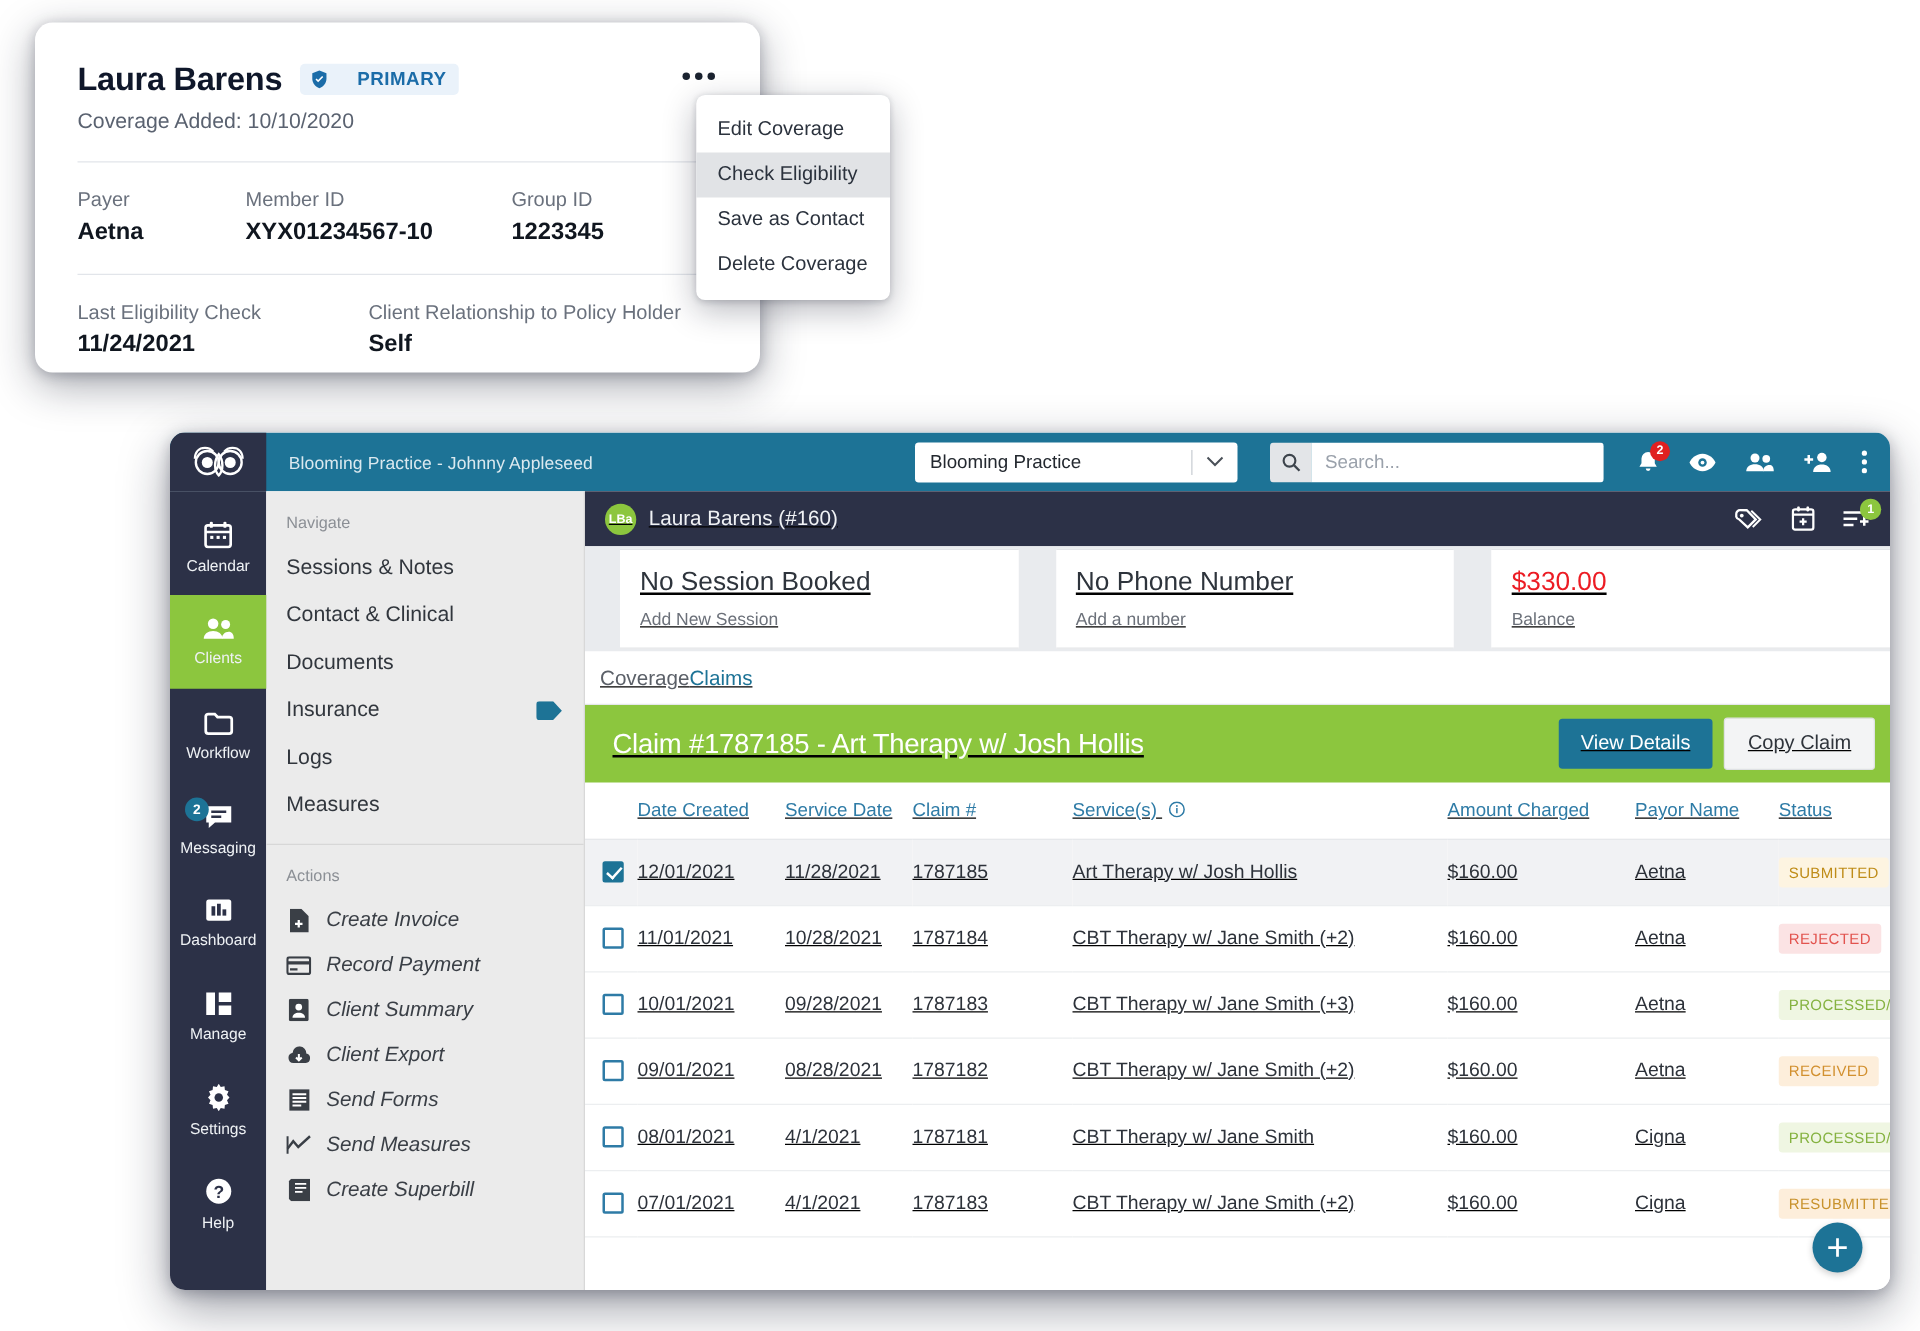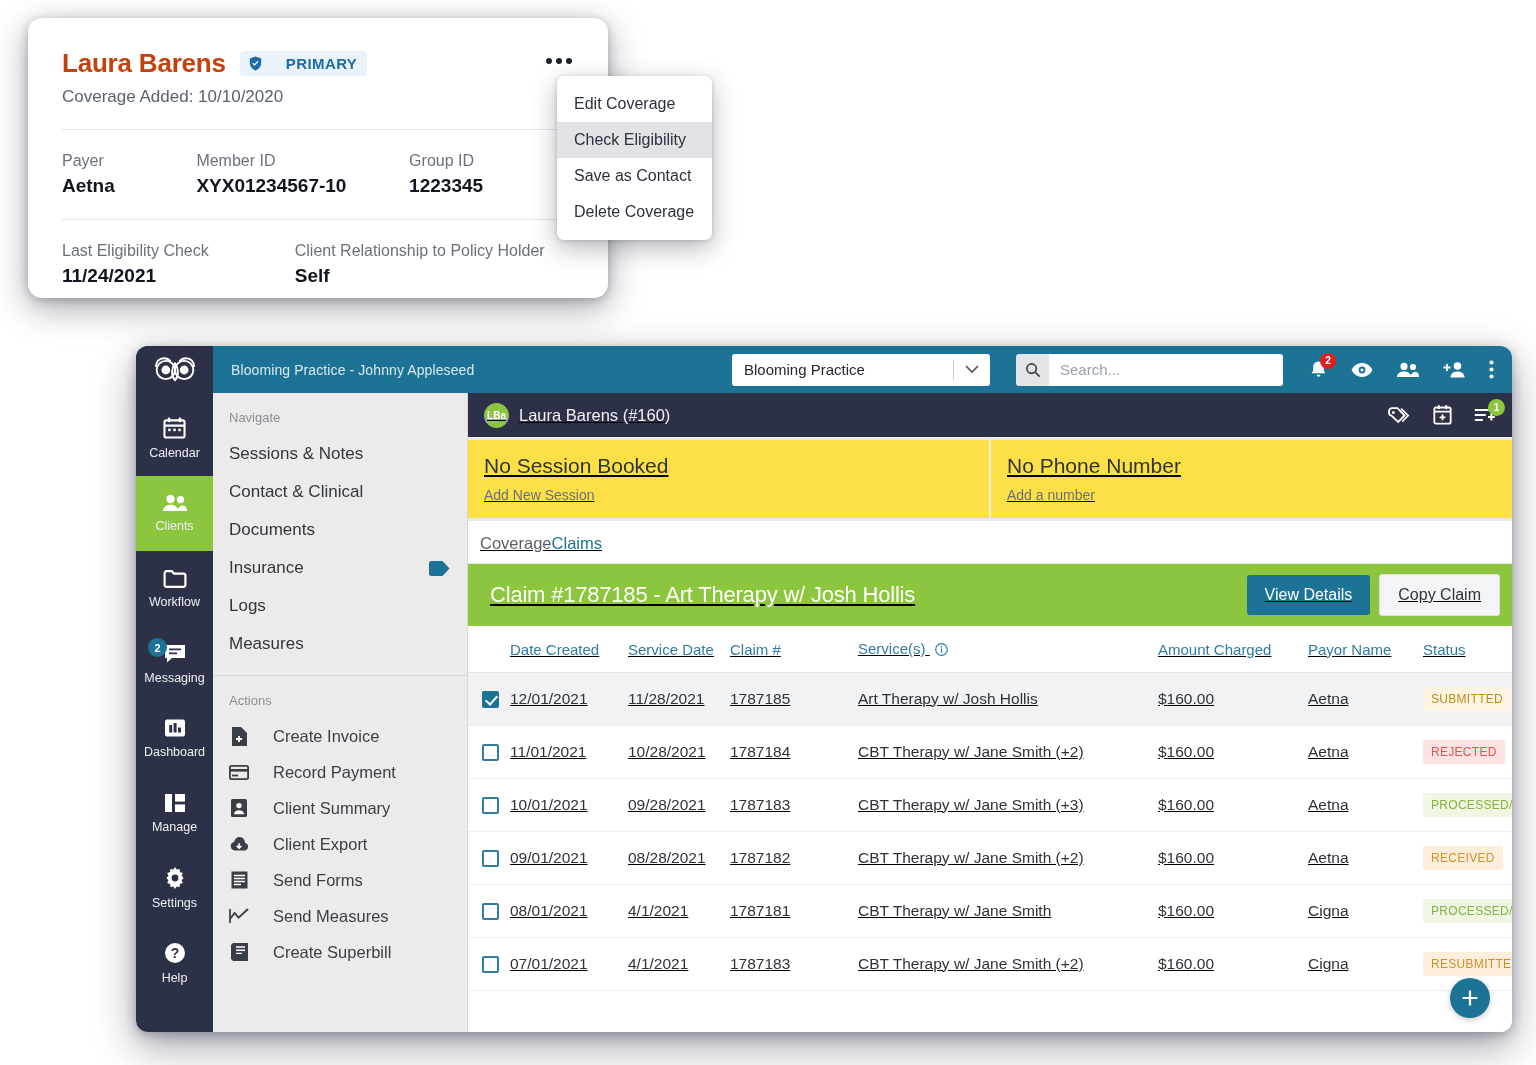--- a/index.html
+++ b/index.html
@@ -28,21 +28,21 @@
   }
 
   .cov-title-row {
     display: flex;
     align-items: center;
     position: relative;
   }
   .cov-name {
     font-size: 26px;
     font-weight: 700;
-    color: #c2410c;
+    color: #0f172a;
     letter-spacing: -0.2px;
   }
   .primary-badge {
     display: inline-flex;
     align-items: center;
     gap: 22px;
     background: #eaf2fa;
     border-radius: 4px;
     padding: 4px 10px 4px 7px;
     margin-left: 14px;
@@ -254,23 +254,24 @@
   }
   .nav-item {
     font-size: 17px; color: #31363d;
     padding: 9px 16px; cursor: pointer;
     display: flex; align-items: center;
   }
   .nav-item .nav-tag { margin-left: auto; display:flex; }
   .nav-sep { height:1px; background:#d7d7d7; margin: 12px 0 0 0; }
 
   .act-item {
-    display: flex; align-items: center; gap: 24px;
+    display: flex; align-items: center; gap: 12px;
     padding: 8px 16px; font-size: 16.5px; color: #3a3f46;
     cursor: pointer;
+    font-style: italic;
   }
   .act-ico { width: 20px; height: 20px; display: flex; align-items:center; justify-content:center; flex: 0 0 20px; }
 
   
   .main { flex: 1; background: #fff; min-width: 0; display: flex; flex-direction: column; text-decoration: underline; }
 
   .client-bar {
     height: 44px; background: #2c3147;
     display: flex; align-items: center; padding: 0 16px;
     flex: 0 0 auto;
@@ -291,22 +292,22 @@
     background:#8cc63e;color:#fff;font-size:10px;font-weight:700;
     display:flex;align-items:center;justify-content:center;
   }
 
   
   .stats {
     display: flex; gap: 2px; background: #e9ebee;
     padding: 2px 0; flex: 0 0 auto;
   }
   .stat {
-    flex: 1; background: #fde047; padding: 14px 16px 15px 16px;
-    border: 1px solid #e3e5e8; border-left:none; border-right:none;
+    flex: 1; background: #ffffff; padding: 14px 16px 15px 16px;
+    border: 1px solid #e3e5e8; border-left:none; border-right:none;margin-left:28px;
   }
   .stat .big { font-size: 21px; color: #2e343c; }
   .stat .big.red { color: #ec1c24; }
   .stat .small { font-size: 14px; color: #6b7079; margin-top: 9px; }
 
   
   .tabs {
     display: flex; padding: 13px 12px 10px 12px;
     border-bottom: 1px solid #e5e7ea; flex: 0 0 auto;
   }
@@ -735,20 +736,24 @@
       </div>
 
       <div class="stats">
         <div class="stat">
           <div class="big">No Session Booked</div>
           <div class="small">Add New Session</div>
         </div>
         <div class="stat">
           <div class="big">No Phone Number</div>
           <div class="small">Add a number</div>
+        </div>
+        <div class="stat">
+          <div class="big red">$330.00</div>
+          <div class="small">Balance</div>
         </div>
       </div>
 
       <div class="tabs">
         <div class="tab">Coverage</div>
         <div class="tab active">Claims</div>
       </div>
 
       <div class="claim-banner">
         <div class="ct">Claim #1787185 - Art Therapy w/ Josh Hollis</div>

